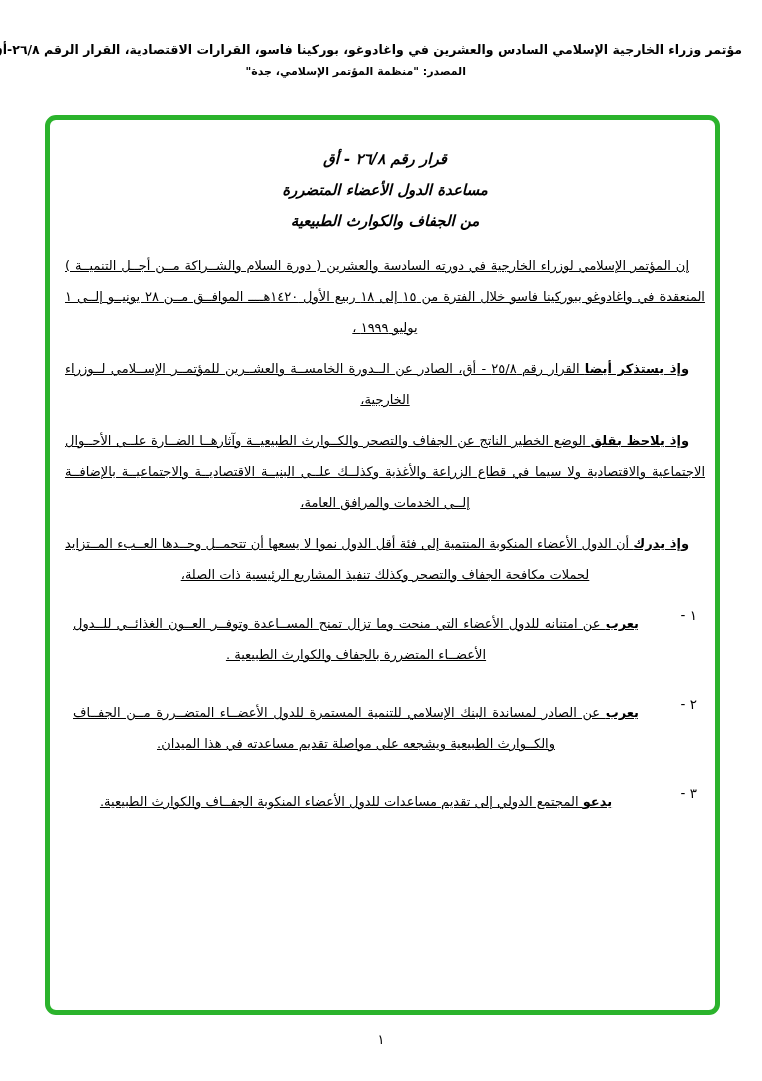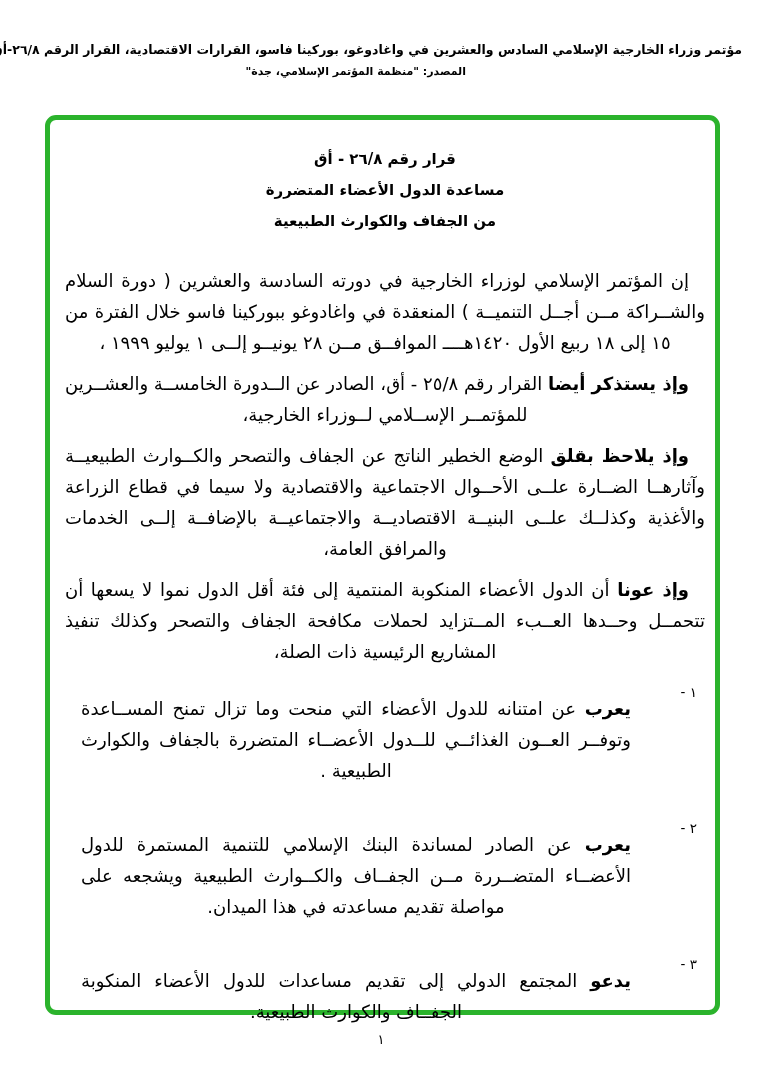--- a/index.html
+++ b/index.html
@@ -14,36 +14,36 @@
   }
   .header-line2{
     font-weight:bold;font-size:11px;text-align:right;
     padding-right:296px;margin-top:8px;
   }
   .doc-box{
     position:absolute;left:45px;top:115px;width:675px;height:900px;
     box-sizing:border-box;border:5px solid #2bb32c;border-radius:11px;
     direction:rtl;padding:24px 10px 0 15px;
   }
-  .titles{margin-bottom:28px;}
+  .titles{margin-bottom:13px;font-style:italic;}
   .title-line{
     text-align:center;font-weight:bold;font-size:15px;line-height:31px;
   }
   .para{
-    font-size:18px;line-height:31px;margin:0 0 10px;
-    text-align:justify;text-align-last:center;text-indent:16px;
+    font-size:13px;line-height:31px;margin:0 0 10px;
+    text-align:justify;text-align-last:center;text-indent:16px;text-decoration:underline;
   }
   .lead{font-weight:bold;}
   .items{margin-top:4px;}
   .item{display:flex;margin:0 0 11px;}
   .item-marker{
     flex:0 0 58px;width:58px;font-size:13.5px;line-height:31px;
     text-align:right;padding-right:8px;box-sizing:border-box;
   }
-  .item .para{flex:1;text-indent:0;margin:16px;}
+  .item .para{flex:1;text-indent:0;margin:8px;}
   .page-number{
     position:absolute;top:1032px;left:0;width:100%;
     text-align:center;font-size:13px;
   }
 </style>
 </head>
 <body>
 
 <div class="header">
   <div class="header-line1">مؤتمر وزراء الخارجية الإسلامي السادس والعشرين في واغادوغو، بوركينا فاسو، القرارات الاقتصادية، القرار الرقم ٢٦/٨-أق</div>
@@ -59,21 +59,21 @@
   </div>
 
   <p class="para"><b class="lead"></b><span>إن المؤتمر الإسلامي لوزراء الخارجية في دورته السادسة والعشرين ( دورة السلام والشــراكة مــن أجــل التنميــة ) المنعقدة في واغادوغو ببوركينا فاسو خلال الفترة من ١٥ إلى ١٨ ربيع الأول ١٤٢٠هــــ الموافــق مــن ٢٨ يونيــو إلــى ١ يوليو ١٩٩٩ ،</span></p>
 
 
   <p class="para"><b class="lead">وإذ يستذكر أيضا</b><span> القرار رقم ٢٥/٨ - أق، الصادر عن الــدورة الخامســة والعشــرين للمؤتمــر الإســلامي لــوزراء الخارجية،</span></p>
 
   <p class="para"><b class="lead">وإذ يلاحظ بقلق</b><span> الوضع الخطير الناتج عن الجفاف والتصحر والكــوارث الطبيعيــة وآثارهــا الضــارة علــى الأحــوال الاجتماعية والاقتصادية ولا سيما في قطاع الزراعة والأغذية وكذلــك علــى البنيــة الاقتصاديــة والاجتماعيــة بالإضافــة إلــى الخدمات والمرافق العامة،</span></p>
 
 
-  <p class="para"><b class="lead">وإذ عونا</b><span> أن الدول الأعضاء المنكوبة المنتمية إلى فئة أقل الدول نموا لا يسعها أن تتحمــل وحــدها العــبء المــتزايد لحملات مكافحة الجفاف والتصحر وكذلك تنفيذ المشاريع الرئيسية ذات الصلة،</span></p>
+  <p class="para"><b class="lead">وإذ يدرك</b><span> أن الدول الأعضاء المنكوبة المنتمية إلى فئة أقل الدول نموا لا يسعها أن تتحمــل وحــدها العــبء المــتزايد لحملات مكافحة الجفاف والتصحر وكذلك تنفيذ المشاريع الرئيسية ذات الصلة،</span></p>
 
 
   <div class="items">
 
     <div class="item">
       <div class="item-marker">١ -</div>
       <p class="para"><b class="lead">يعرب</b><span> عن امتنانه للدول الأعضاء التي منحت وما تزال تمنح المســاعدة وتوفــر العــون الغذائــي للــدول الأعضــاء المتضررة بالجفاف والكوارث الطبيعية .</span></p>
     </div>
 
     <div class="item">

